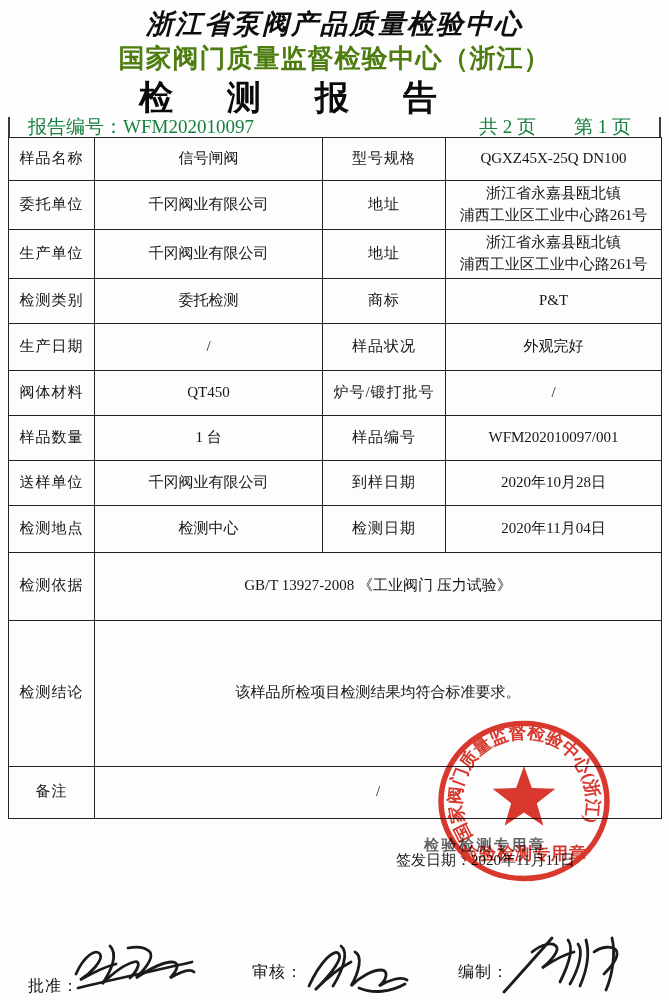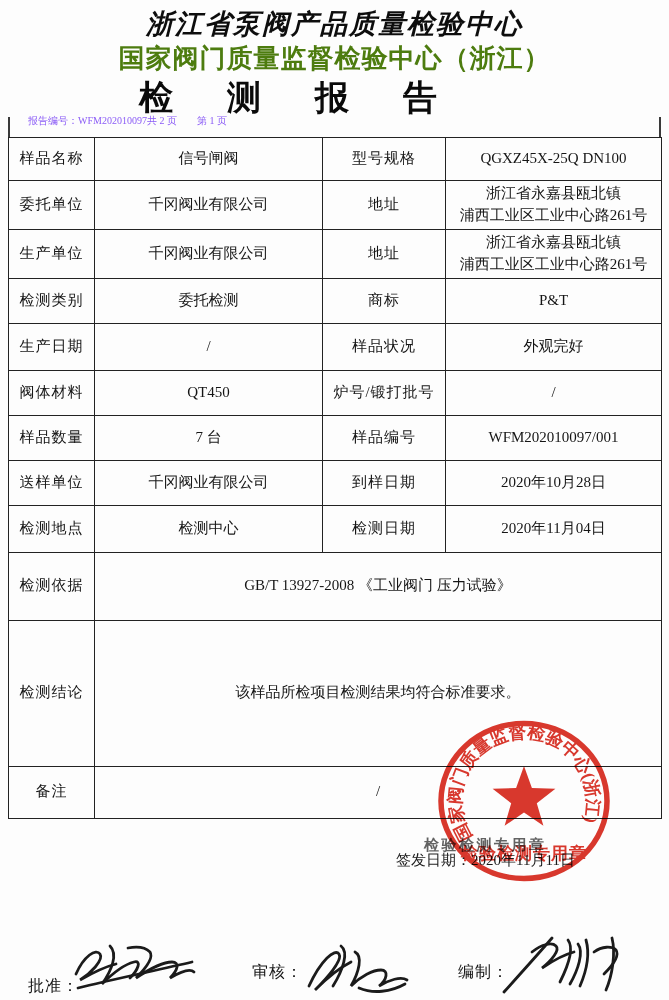--- a/index.html
+++ b/index.html
@@ -23,23 +23,23 @@
     font-size:26px;font-weight:bold;letter-spacing:1px;color:#4d7c0f;
   }
   .doc-title{
     position:absolute;top:75px;left:0;width:586px;
     text-align:center;font-family:"Liberation Sans","DejaVu Sans",sans-serif;
     font-size:34px;font-weight:bold;letter-spacing:10px;
     box-sizing:border-box;color:#0a0a0a;
   }
   .report-line{
     position:absolute;top:114px;left:0;width:669px;
-    display:flex;
+    display:flex;justify-content:space-between;
     padding:0 38px 0 28px;box-sizing:border-box;
-    font-size:10px;color:#8b5cf6;
+    font-size:19px;color:#15803d;
   }
   .edge-tick{position:absolute;width:2px;height:20px;background:#3a3a3a;}
   .tick-left{left:8px;top:117px;}
   .tick-right{left:659px;top:117px;}
   
   table.report{
     position:absolute;top:137px;left:8px;
     width:653px;border-collapse:collapse;table-layout:fixed;
   }
   table.report td{
@@ -143,21 +143,21 @@
       <td>外观完好</td>
     </tr>
     <tr class="h7">
       <td class="lbl">阀体材料</td>
       <td>QT450</td>
       <td class="lbl">炉号/锻打批号</td>
       <td>/</td>
     </tr>
     <tr class="h8">
       <td class="lbl">样品数量</td>
-      <td>7 台</td>
+      <td>1 台</td>
       <td class="lbl">样品编号</td>
       <td>WFM202010097/001</td>
     </tr>
     <tr class="h9">
       <td class="lbl">送样单位</td>
       <td>千冈阀业有限公司</td>
       <td class="lbl">到样日期</td>
       <td>2020年10月28日</td>
     </tr>
     <tr class="h10">

